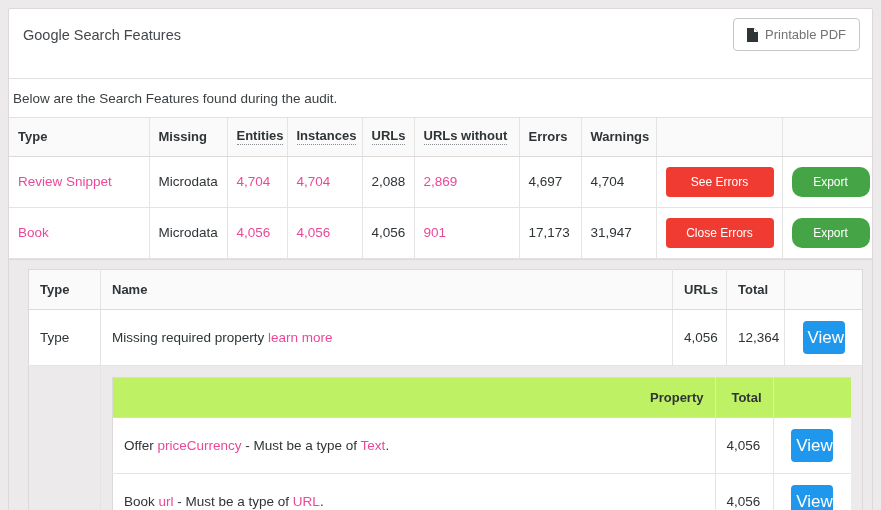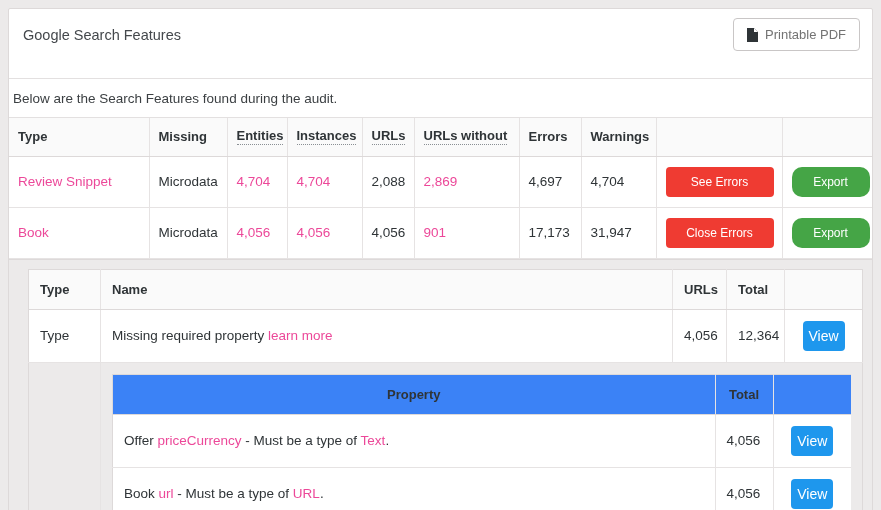--- a/index.html
+++ b/index.html
@@ -110,21 +110,21 @@
     border-radius: 4px;
     color: #fff;
     font-size: 12px;
     font-family: "Liberation Sans", sans-serif;
     cursor: pointer;
     text-align: center;
     line-height: 1;
   }
   .btn-red   { background: #ef3b32; padding: 9px 0; width: 108px; }
   .btn-green { background: #45a546; padding: 9px 0; width: 78px; border-radius: 10px; }
-  .btn-blue  { background: #1e97ed; padding: 8px 5px; width: 42px; font-size: 14px; }
+  .btn-blue  { background: #1e97ed; padding: 8px 5px; width: 42px; font-size: 17px; }
   .act-cell { text-align: center; }
   
   .nested-wrap {
     background: #eceaea;
     padding: 9px 9px 9px 19px;
     border-top: 1px solid #ddd9d9;
     min-height: 290px;
   }
   table.lvl2 {
     width: 100%;
@@ -177,22 +177,22 @@
   table.lvl3 {
     width: 100%;
     border-collapse: collapse;
     background: #fff;
     border: 1px solid #ddd9d9;
     border-right: none;
     table-layout: fixed;
     font-size: 13px;
   }
   table.lvl3 th {
-    background: #3b82f6;
-    text-align: center;
+    background: #bef264;
+    text-align: right;
     font-weight: bold;
     color: #2f3437;
     padding: 11px 11px;
     border-right: 1px solid #e6e3e3;
     border-bottom: 1px solid #ddd9d9;
     height: 40px;
     font-size: 13px;
   }
   table.lvl3 th:last-child { border-right: none; }
   table.lvl3 td {

